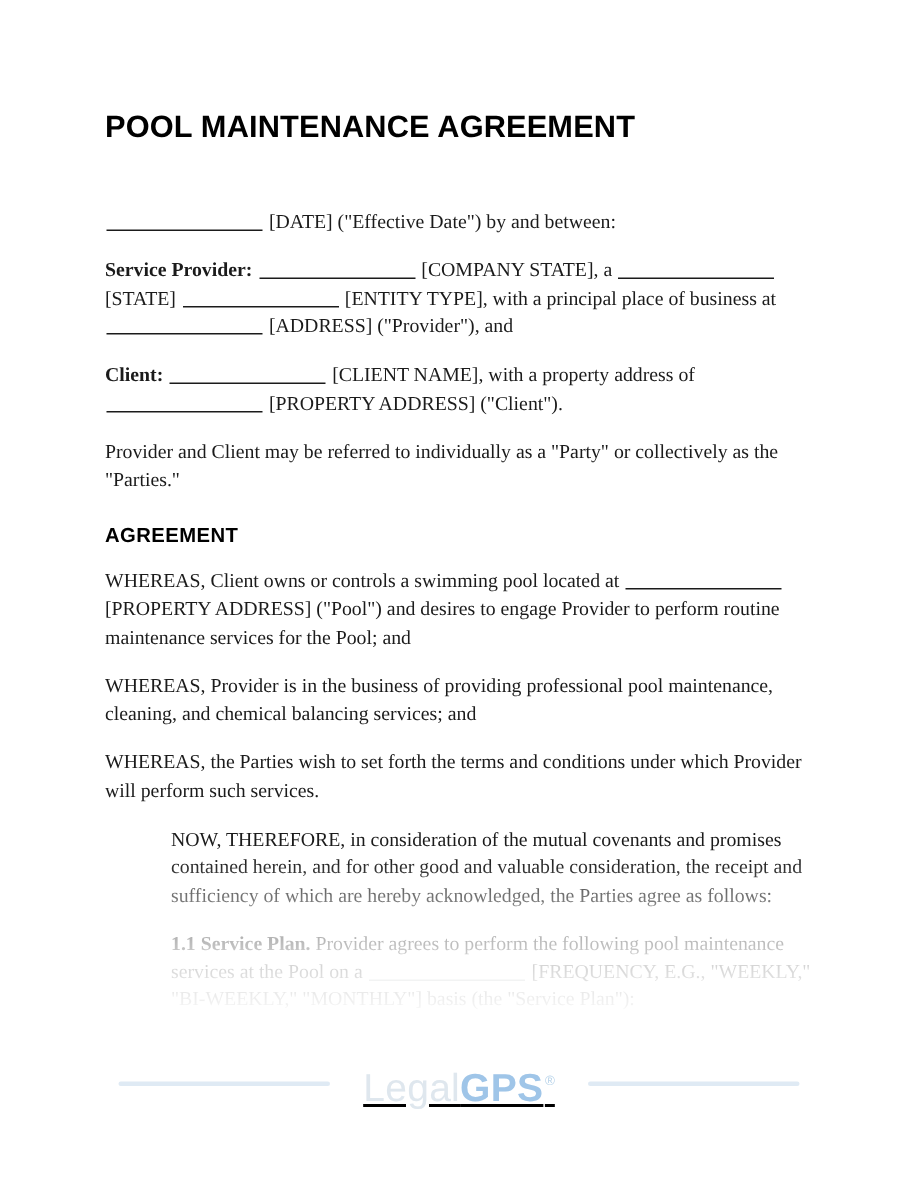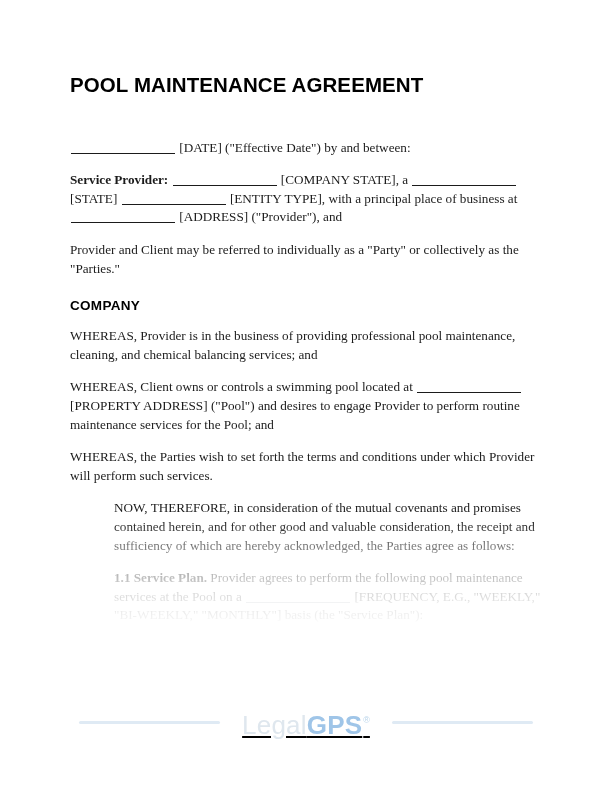--- a/index.html
+++ b/index.html
@@ -174,32 +174,39 @@
       <span class="blank"></span>
       <span>[COMPANY STATE], a</span>
       <span class="blank"></span>
       <span>[STATE]</span>
       <span class="blank"></span>
       <span>[ENTITY TYPE], with a principal place of business at</span>
       <span class="blank"></span>
       <span>[ADDRESS] ("Provider"), and</span>
     </p>
 
+    <p class="para">
+      <b>Client:</b>
+      <span class="blank"></span>
+      <span>[CLIENT NAME], with a property address of</span>
+      <span class="blank"></span>
+      <span>[PROPERTY ADDRESS] ("Client").</span>
+    </p>
 
     <p class="para">Provider and Client may be referred to individually as a "Party" or collectively as the "Parties."</p>
 
-    <h2 class="section-heading">COMPANY</h2>
+    <h2 class="section-heading">AGREEMENT</h2>
+
+    <p class="para">
+      <span>WHEREAS, Client owns or controls a swimming pool located at</span>
+      <span class="blank"></span>
+      <span>[PROPERTY ADDRESS] ("Pool") and desires to engage Provider to perform routine maintenance services for the Pool; and</span>
+    </p>
 
     <p class="para">WHEREAS, Provider is in the business of providing professional pool maintenance, cleaning, and chemical balancing services; and</p>
-
-    <p class="para">
-      <span>WHEREAS, Client owns or controls a swimming pool located at</span>
-      <span class="blank"></span>
-      <span>[PROPERTY ADDRESS] ("Pool") and desires to engage Provider to perform routine maintenance services for the Pool; and</span>
-    </p>
 
     <p class="para">WHEREAS, the Parties wish to set forth the terms and conditions under which Provider will perform such services.</p>
 
     <div class="fade-wrap">
       <div class="fade-inner">
 
         <p class="para">NOW, THEREFORE, in consideration of the mutual covenants and promises contained herein, and for other good and valuable consideration, the receipt and sufficiency of which are hereby acknowledged, the Parties agree as follows:</p>
 
 
         <p class="para">

